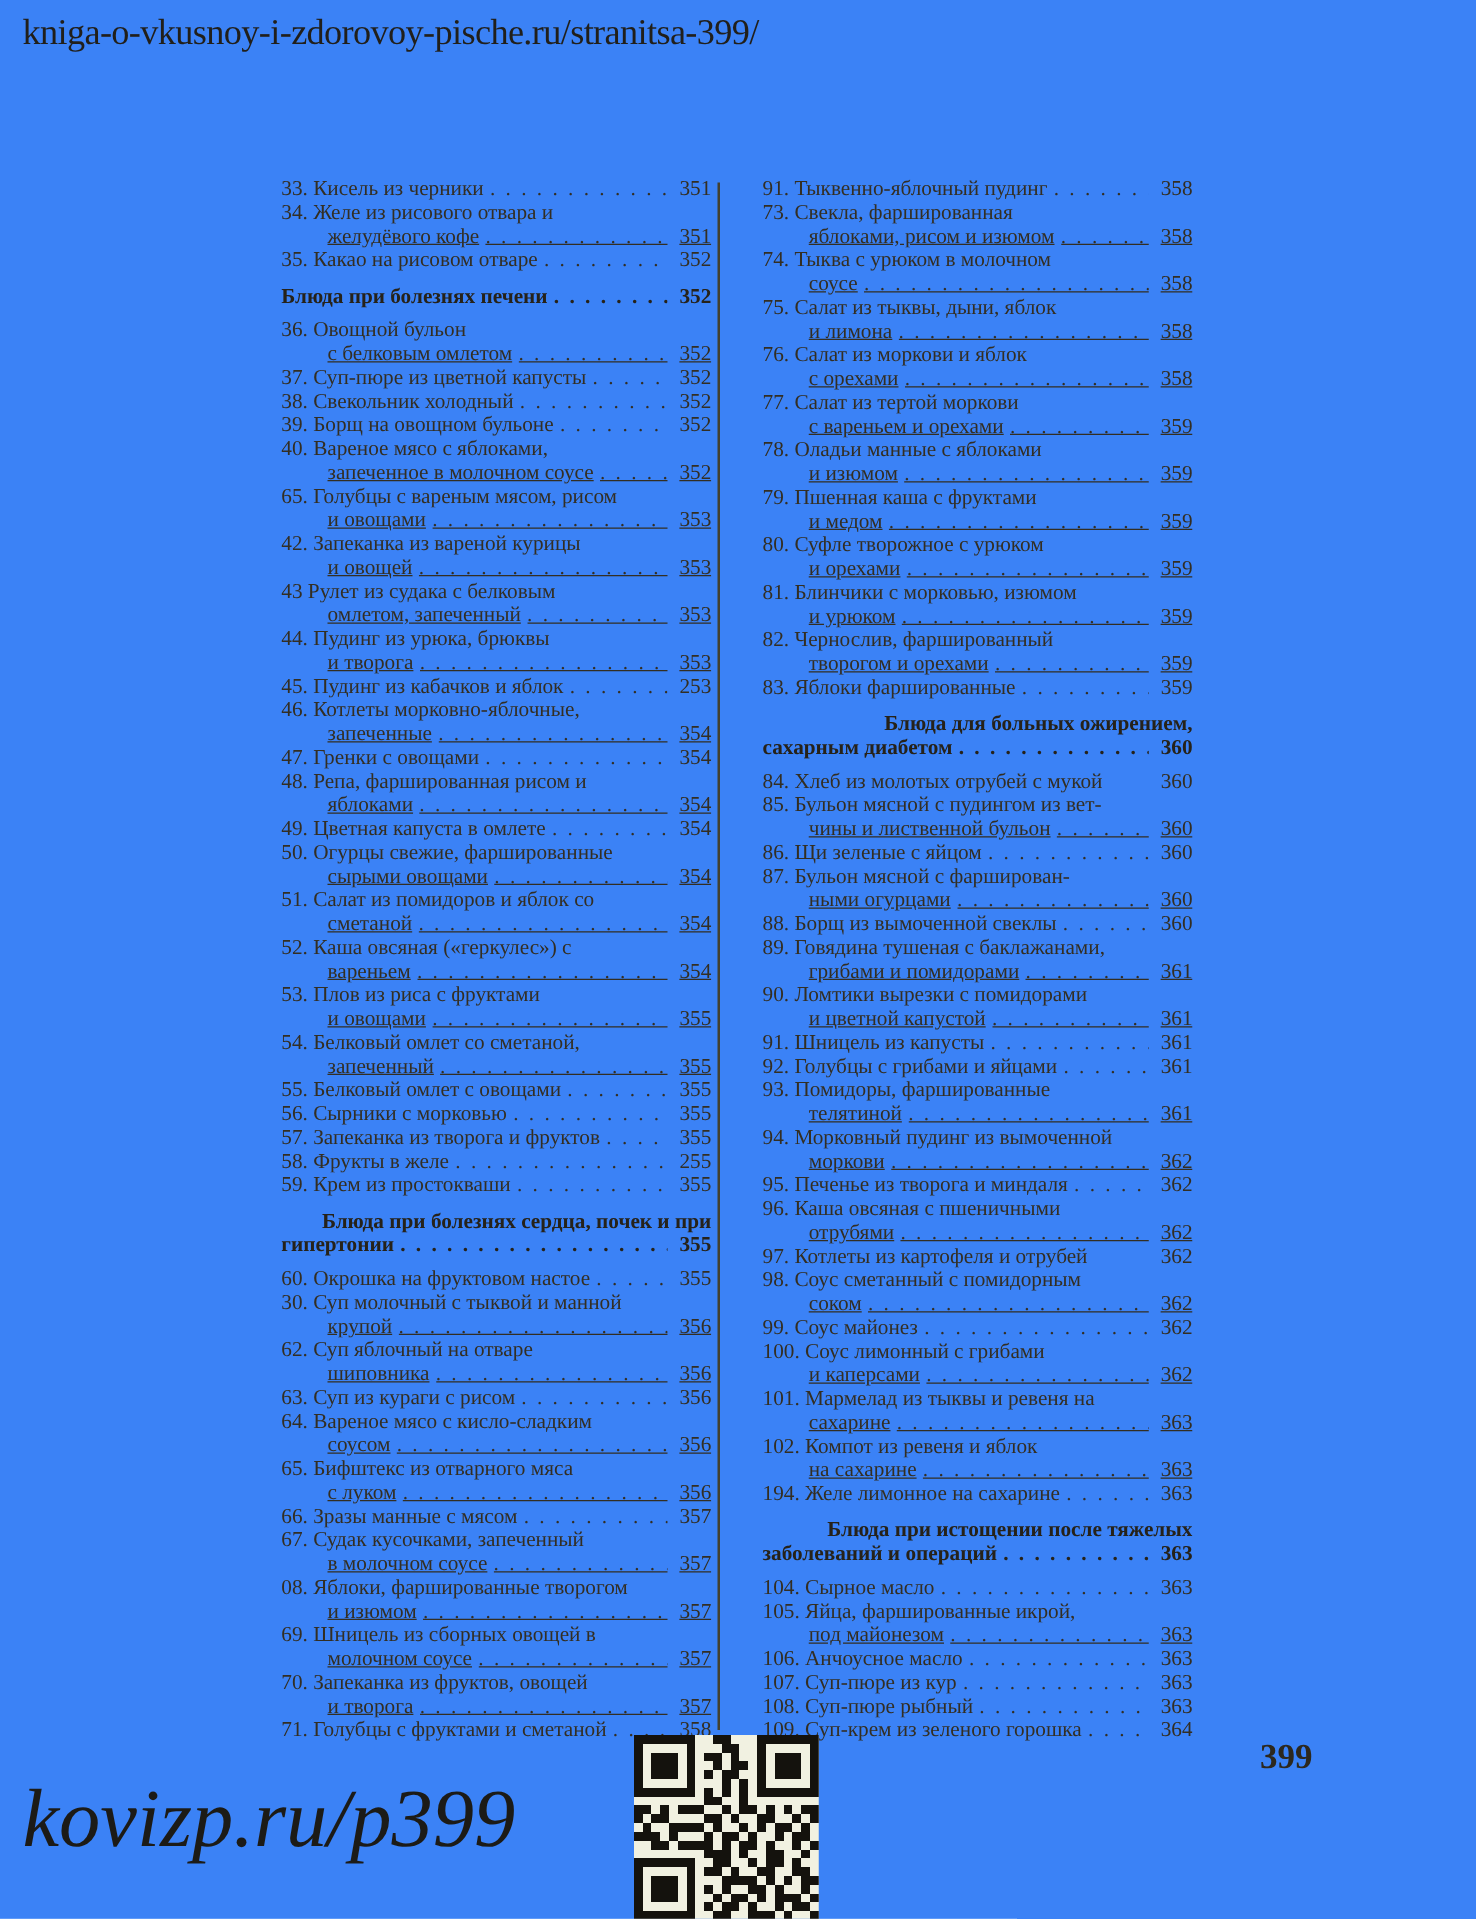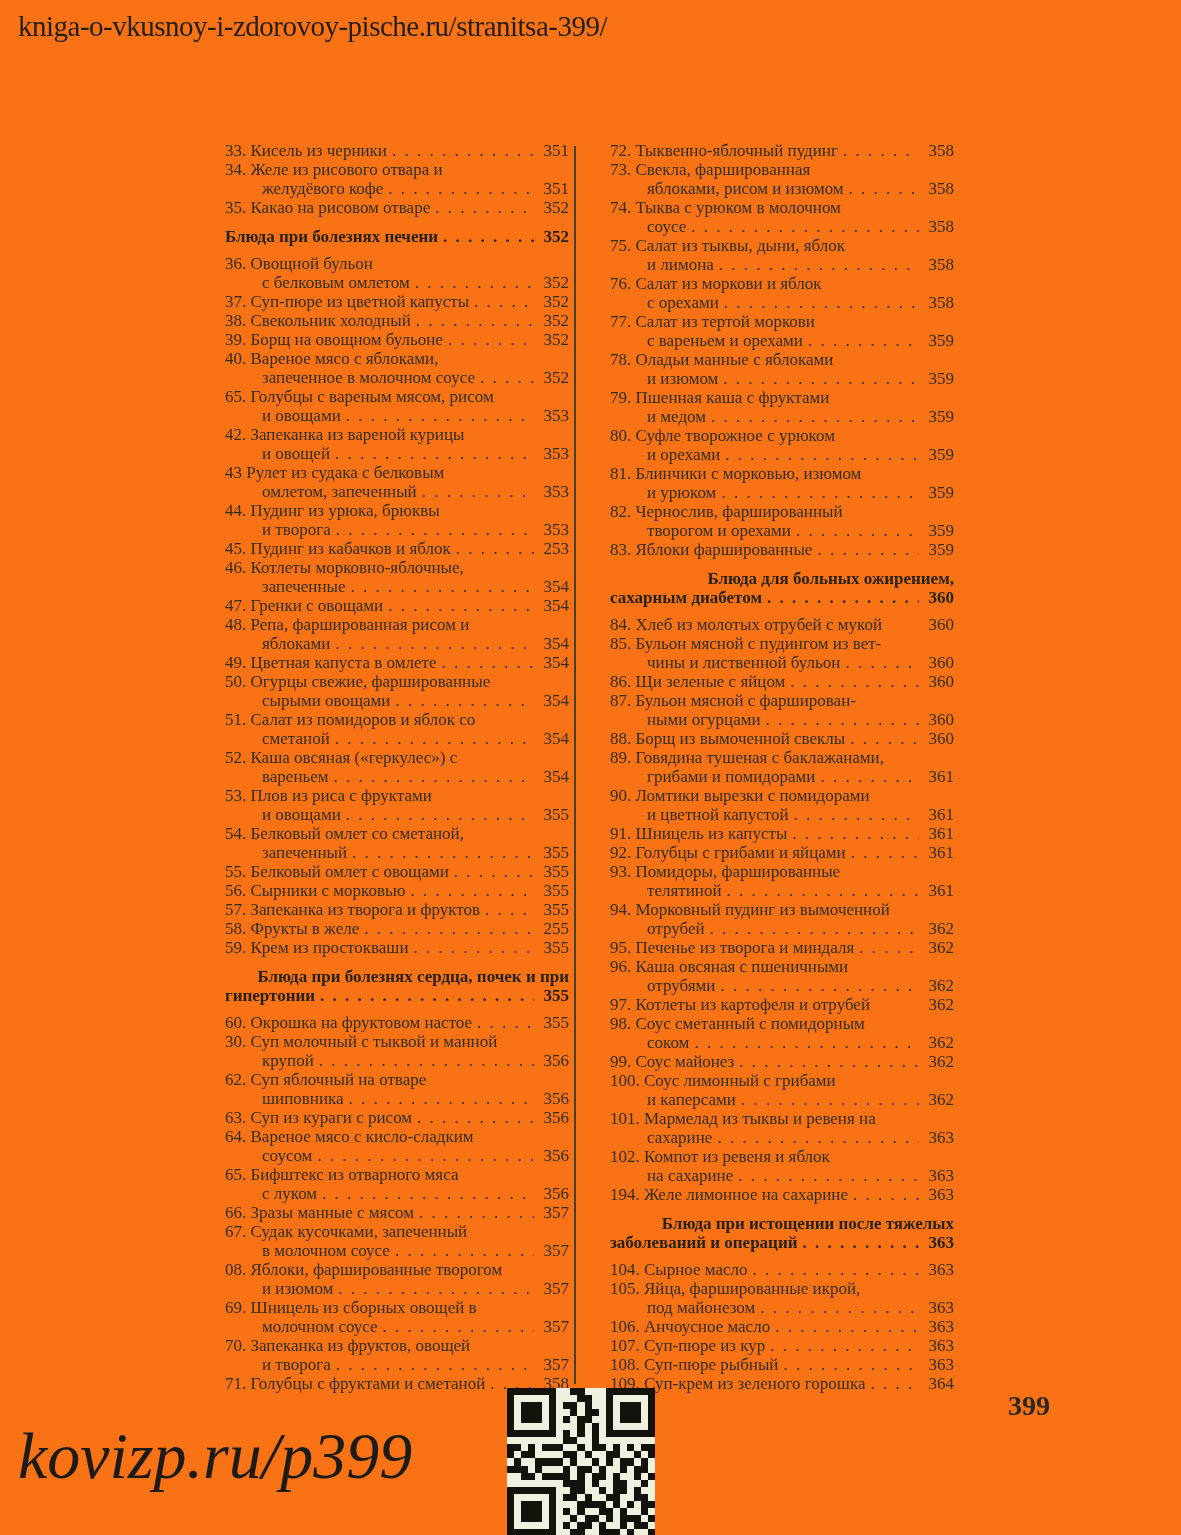--- a/index.html
+++ b/index.html
@@ -1,31 +1,31 @@
 <!DOCTYPE html>
 <html lang="ru"><head>
 <meta charset="utf-8">
 <style>
   html,body{margin:0;padding:0;}
   .page{
     position:relative;width:1181px;height:1535px;overflow:hidden;
-    background:#f97316;color:#332e22;
+    background:#3b82f6;color:#332e22;
     font-family:"Liberation Serif", serif;
   }
   .url-header{
     position:absolute;left:18px;top:10px;
     font-size:29px;letter-spacing:-0.5px;color:#211f1a;white-space:nowrap;
   }
   .col{position:absolute;top:141px;font-size:17px;line-height:19px;}
   .col-left{left:225px;width:344px;}
   .col-right{left:610px;width:344px;}
   .divider{position:absolute;left:574px;top:146px;width:2px;height:1238px;background:#43412f;}
   .line{display:flex;align-items:baseline;white-space:nowrap;overflow:hidden;}
   .line .t{flex:0 0 auto;}
-  .line.cont{padding-left:37px;}
+  .line.cont{padding-left:37px;text-decoration:underline;}
   .line.head{font-weight:bold;color:#262219;}
   .line.mt{margin-top:10px;justify-content:flex-end;}
   .line.mb{margin-bottom:8px;}
   .dots{flex:1 1 auto;overflow:hidden;white-space:nowrap;min-width:8px;margin:0 3px 0 5px;}
   .dots::after{
     content:". . . . . . . . . . . . . . . . . . . . . . . . . . . . . . . . . . . . . . . .";
     letter-spacing:2px;
   }
   .dots.nodots::after{content:"";}
   .pg{flex:0 0 auto;min-width:32px;text-align:right;}
@@ -315,21 +315,21 @@
         </div>
         <div class="line">
           <span class="t">71. Голубцы с фруктами и сметаной</span>
           <span class="dots"></span>
           <span class="pg">358</span>
         </div>
       </div>
     <div class="divider"></div>
     <div class="col col-right" id="col-right">
         <div class="line">
-          <span class="t">72. Тыквенно-яблочный пудинг</span>
+          <span class="t">91. Тыквенно-яблочный пудинг</span>
           <span class="dots"></span>
           <span class="pg">358</span>
         </div>
         <div class="line">
           <span class="t">73. Свекла, фаршированная</span>
         </div>
         <div class="line cont">
           <span class="t">яблоками, рисом и изюмом</span>
           <span class="dots"></span>
           <span class="pg">358</span>
@@ -481,21 +481,21 @@
         </div>
         <div class="line cont">
           <span class="t">телятиной</span>
           <span class="dots"></span>
           <span class="pg">361</span>
         </div>
         <div class="line">
           <span class="t">94. Морковный пудинг из вымоченной</span>
         </div>
         <div class="line cont">
-          <span class="t">отрубей</span>
+          <span class="t">моркови</span>
           <span class="dots"></span>
           <span class="pg">362</span>
         </div>
         <div class="line">
           <span class="t">95. Печенье из творога и миндаля</span>
           <span class="dots"></span>
           <span class="pg">362</span>
         </div>
         <div class="line">
           <span class="t">96. Каша овсяная с пшеничными</span>

